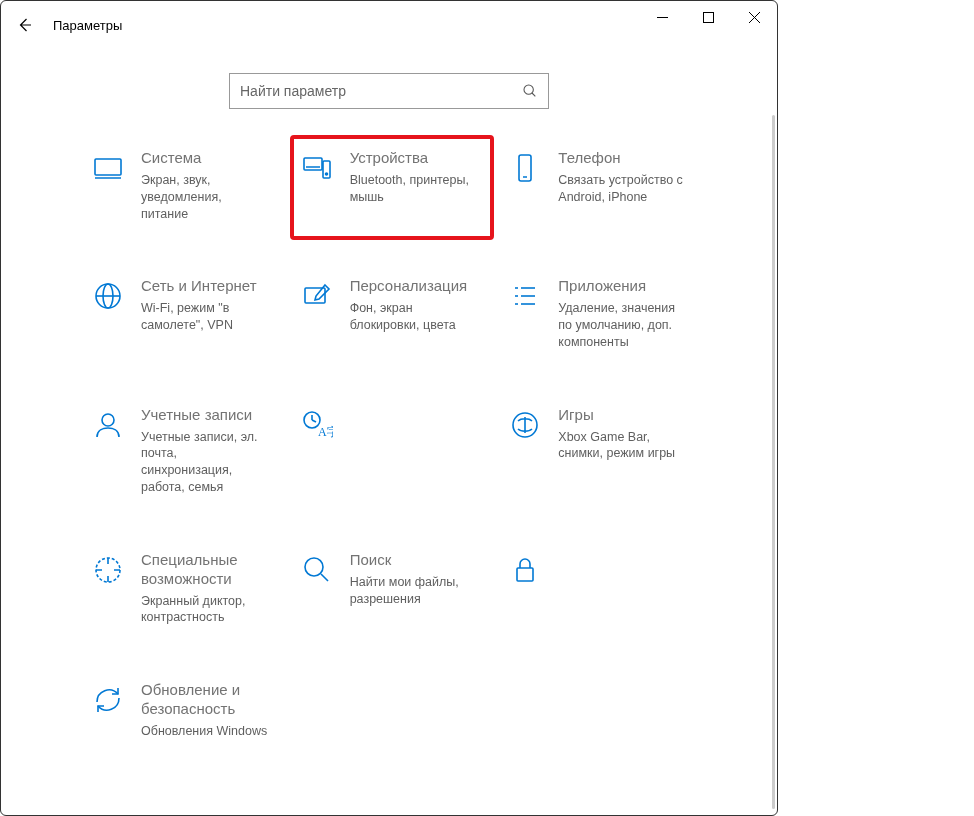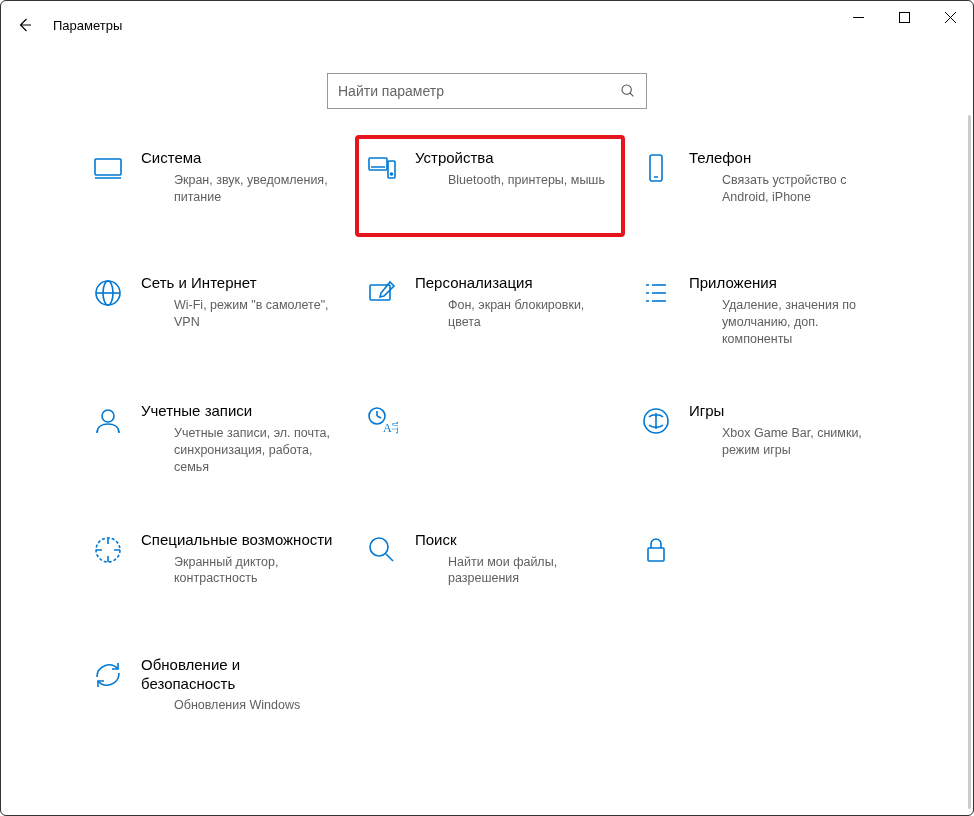--- a/index.html
+++ b/index.html
@@ -1,34 +1,34 @@
 <!DOCTYPE html>
 <html><head>
 <meta charset="utf-8">
 <style>
   * { box-sizing: border-box; margin: 0; padding: 0; }
   html, body { width: 974px; height: 816px; font-family: "Segoe UI", Arial, sans-serif; background: #fff; }
-  .window { position: relative; width: 974px; height: 816px; background: #fff; border: 1px solid #333; border-radius: 6px; overflow: hidden; }
+  .window { position: relative; width: 778px; height: 816px; background: #fff; border: 1px solid #333; border-radius: 6px; overflow: hidden; }
   .titlebar { height: 48px; display: flex; align-items: center; position: relative; }
   .back-btn { width: 48px; height: 48px; display: flex; align-items: center; justify-content: center; cursor: pointer; }
   .title { font-size: 13px; color: #000; margin-left: 4px; }
   .win-controls { position: absolute; right: 0; top: 0; display: flex; }
   .win-btn { width: 46px; height: 32px; display: flex; align-items: center; justify-content: center; cursor: pointer; }
   .content { padding: 24px 40px 10px 40px; height: calc(100% - 48px); overflow: hidden; position: relative; }
   .search-wrap { display:flex; justify-content:center; margin-bottom: 40px; }
   .search { width: 320px; height: 36px; border: 1px solid #999; background: #fff; display:flex; align-items:center; padding: 0 10px; }
   .search input { flex:1; border:none; outline:none; font-size: 14px; background: transparent; color:#555; }
   .search input::placeholder { color:#666; }
   .grid { display: grid; grid-template-columns: repeat(3, 1fr); column-gap: 30px; row-gap: 55px; padding: 0 50px; }
   .tile { display: flex; align-items: flex-start; gap: 16px; cursor: pointer; min-height: 70px; }
   .tile-icon { width: 34px; height: 34px; flex-shrink: 0; display:flex; align-items:center; justify-content:center; margin-top:2px;}
   .tile-icon svg { stroke: #0078d4; fill: none; }
   .tile-text { flex: 1; min-width: 0; }
-  .tile-title { font-size: 15px; color: #000000; margin-bottom: 4px; line-height: 1.25;}
-  .tile-desc { font-size: 12.5px; color: #5f5f5f; line-height: 1.35; margin-left: 33px; }
+  .tile-title { font-size: 15px; color: #737373; margin-bottom: 4px; line-height: 1.25;}
+  .tile-desc { font-size: 12.5px; color: #5f5f5f; line-height: 1.35; }
   .highlighted { border: 4px solid #e6141c; border-radius: 4px; padding: 10px 14px 14px 6px; margin: -14px -16px -18px -10px; }
   .scrollbar { position:absolute; right:2px; top:66px; bottom:6px; width:6px; }
   .thumb { position:absolute; right:0; top:0; width:3px; height: 100%; background:#ccc; border-radius:2px; }
 </style>
 </head>
 <body>
 
 <div class="window">
 
   <div class="titlebar">

